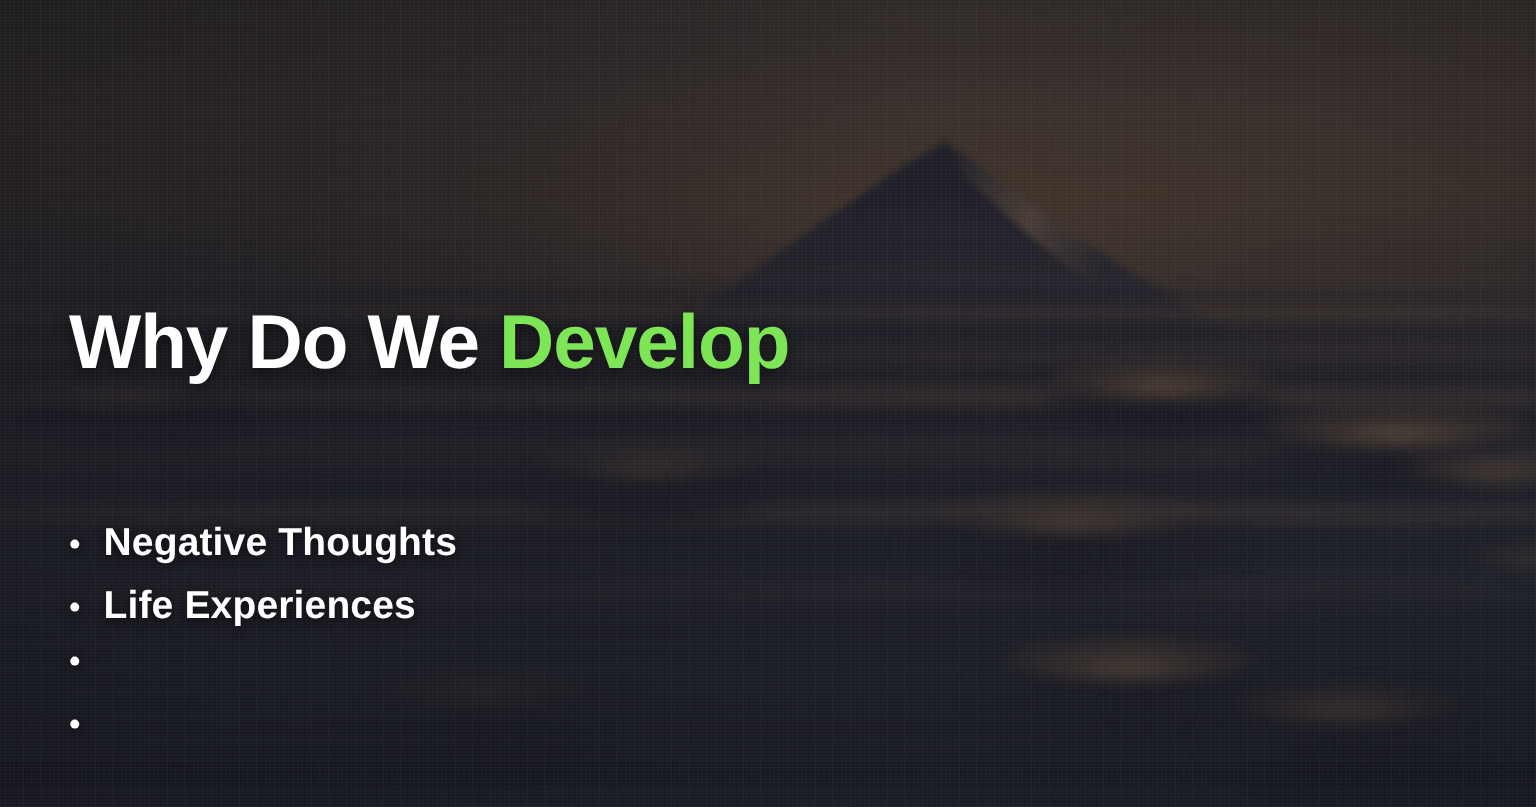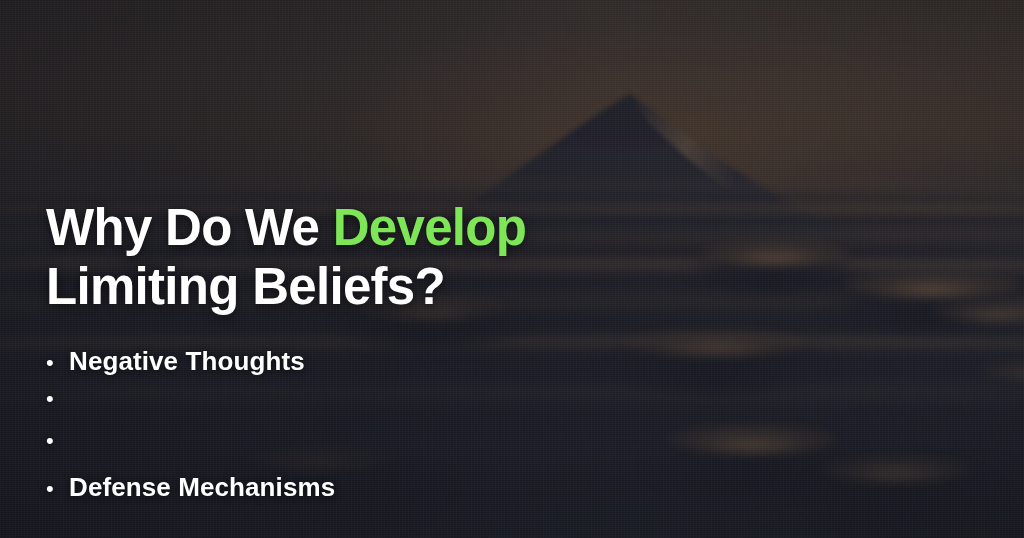--- a/index.html
+++ b/index.html
@@ -307,34 +307,33 @@
   </div>
 
   <div class="bg-layer bg-vignette"></div>
   <div class="bg-layer bg-scrim"></div>
   <div class="bg-layer bg-grain"></div>
 
   <div class="content">
 
     <h1 class="headline">
       <span>Why Do We </span><span class="accent">Develop</span><br>
-      <span>Limiting Beliefs?</span>
     </h1>
 
     <ul class="bullet-list">
       <li class="bullet-item">
         <span class="bullet-dot">•</span>
         <span class="bullet-text">Negative Thoughts</span>
       </li>
       <li class="bullet-item">
         <span class="bullet-dot">•</span>
+        <span class="bullet-text">Life Experiences</span>
       </li>
       <li class="bullet-item">
         <span class="bullet-dot">•</span>
       </li>
       <li class="bullet-item">
         <span class="bullet-dot">•</span>
-        <span class="bullet-text">Defense Mechanisms</span>
       </li>
     </ul>
 
   </div>
 </div>
 
 </body></html>

